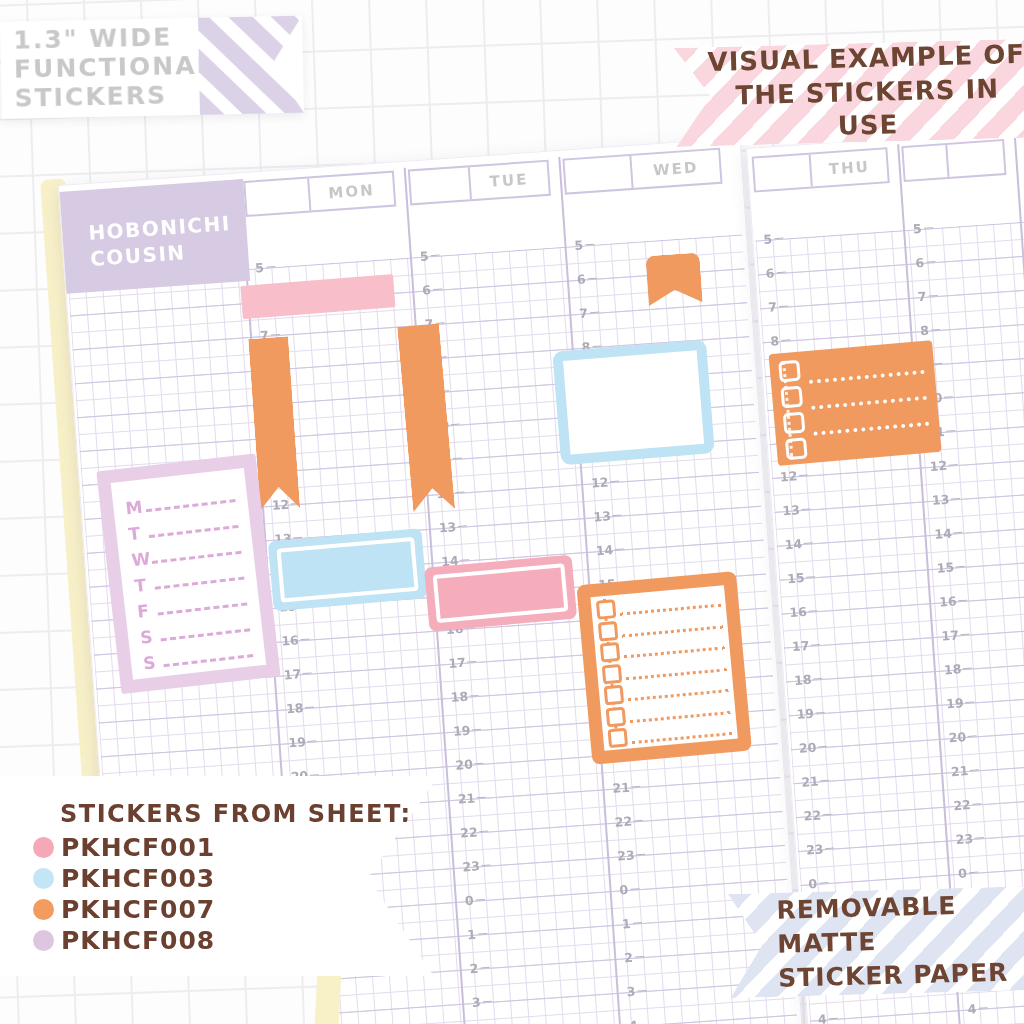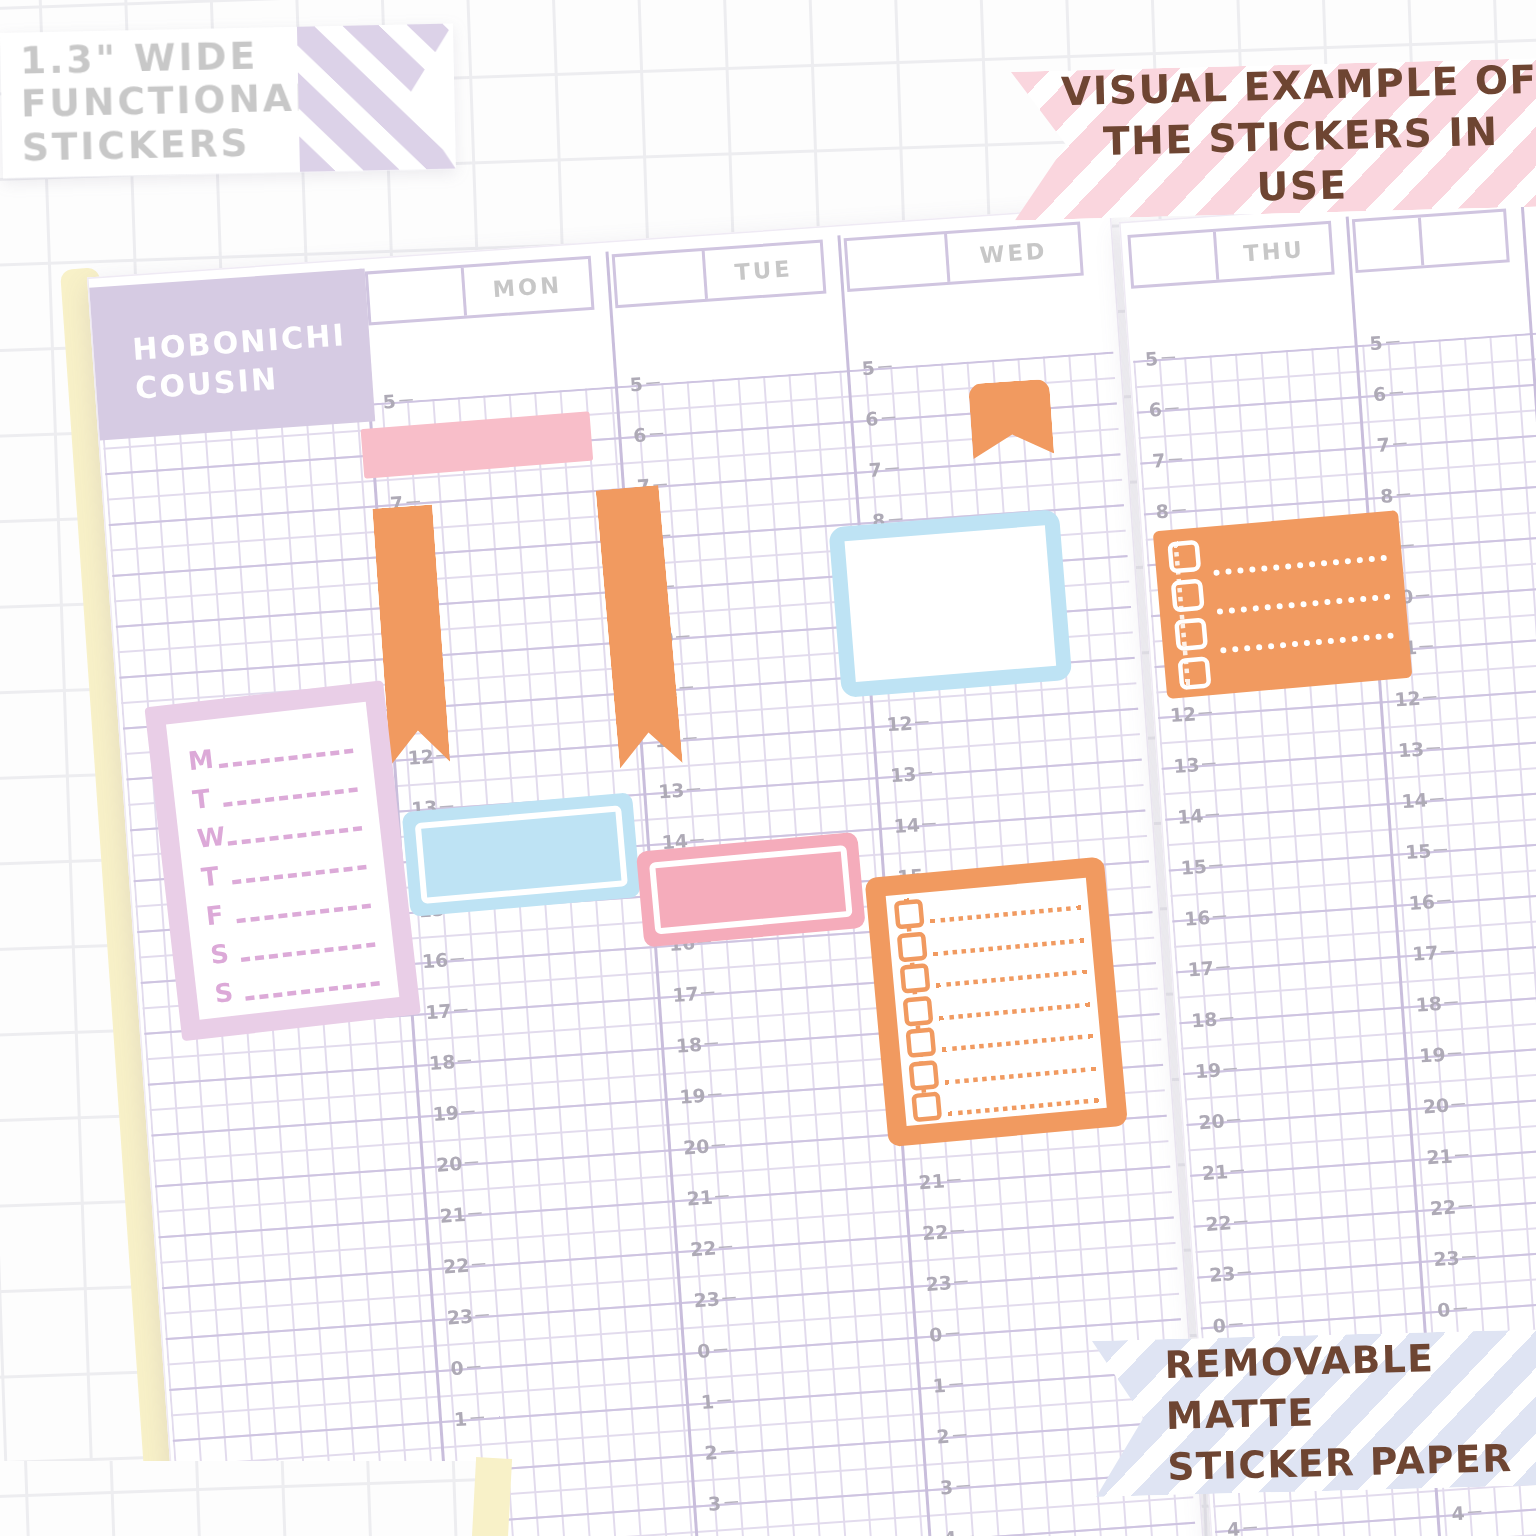--- a/index.html
+++ b/index.html
@@ -400,19 +400,40 @@
       <div>STICKERS</div>
     </div>
     <div class="tail"></div>
   </div>
 
   <div class="banner" id="banner-tr">
     <div>VISUAL EXAMPLE OF</div>
     <div>THE STICKERS IN USE</div>
   </div>
 
+  <div class="banner" id="banner-bl">
+    <div class="title">STICKERS FROM SHEET:</div>
+    <div id="sheet-list">
+        <div class="sheet-row" style="top: 58px;">
+          <div class="swatch" style="background: rgb(245, 169, 184);"></div>
+          <div class="code">PKHCF001</div>
+        </div>
+        <div class="sheet-row" style="top: 89px;">
+          <div class="swatch" style="background: rgb(195, 230, 246);"></div>
+          <div class="code">PKHCF003</div>
+        </div>
+        <div class="sheet-row" style="top: 120px;">
+          <div class="swatch" style="background: rgb(242, 156, 96);"></div>
+          <div class="code">PKHCF007</div>
+        </div>
+        <div class="sheet-row" style="top: 151px;">
+          <div class="swatch" style="background: rgb(223, 198, 224);"></div>
+          <div class="code">PKHCF008</div>
+        </div>
+      </div>
+  </div>
 
   <div class="banner" id="banner-br">
     <div>REMOVABLE MATTE</div>
     <div>STICKER PAPER</div>
   </div>
 
 </div>
 
 </body></html>

